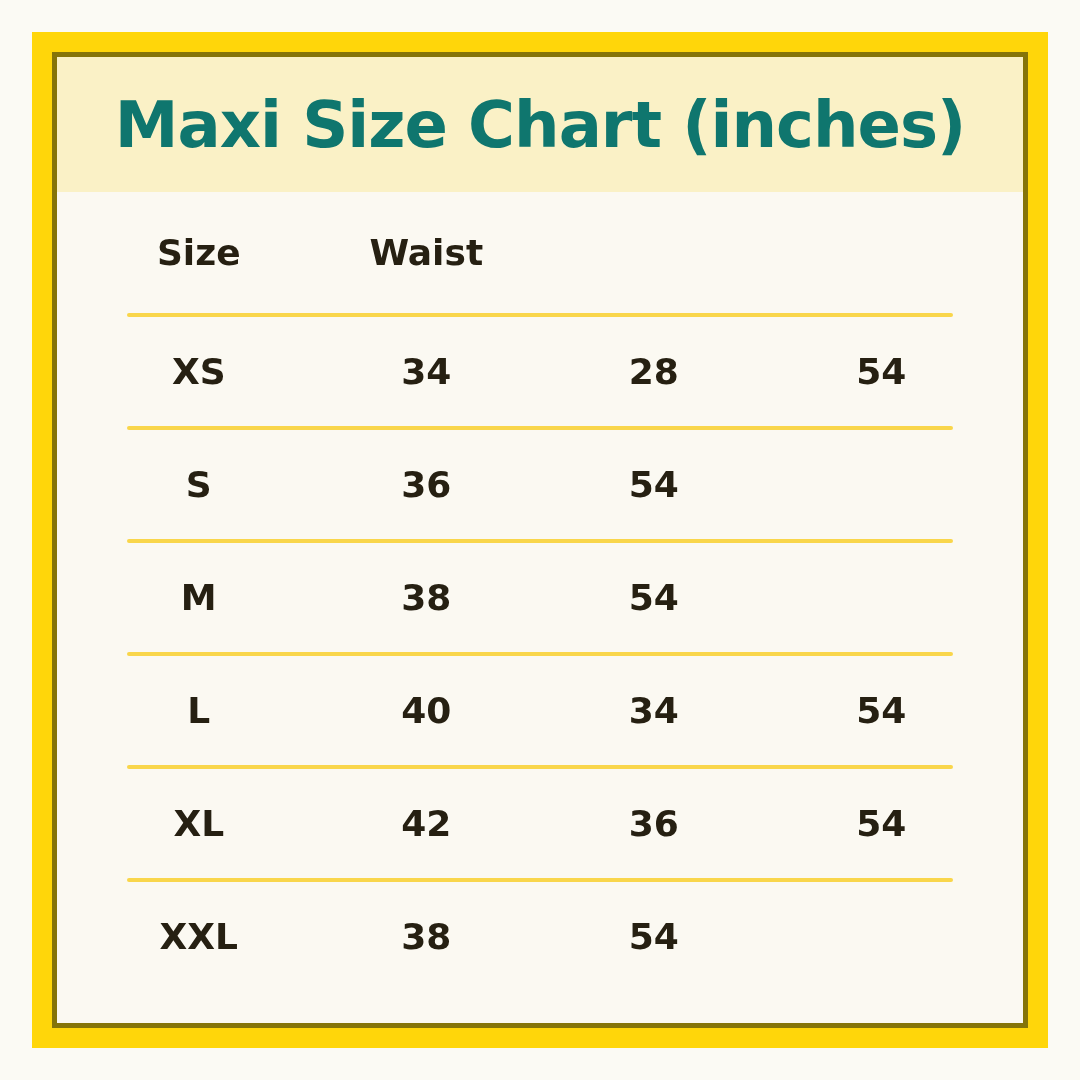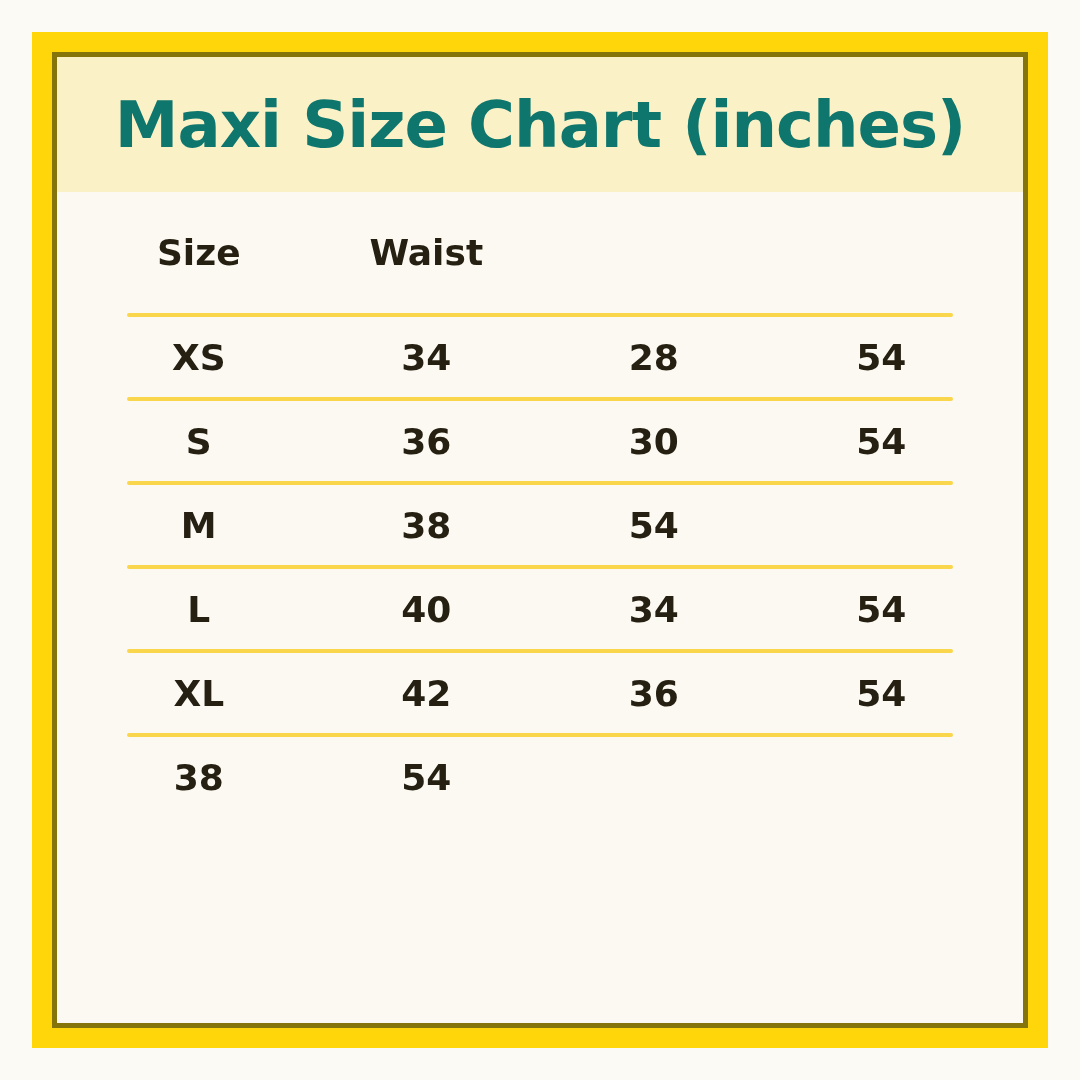--- a/index.html
+++ b/index.html
@@ -53,21 +53,21 @@
     flex-direction: column;
   }
   .row {
     display: grid;
     grid-template-columns: repeat(4, 1fr);
     align-items: center;
     text-align: center;
     flex-shrink: 0;
   }
   .header-row { height: 121px; }
-  .data-row   { height: 80px; }
+  .data-row   { height: 109px; }
   .cell {
     font-size: 36px;
     font-weight: 700;
     color: #262012;
   }
   .sep {
     flex-shrink: 0;
     height: 4px;
     margin: 0 42px;
     background: #F9D64B;
@@ -99,21 +99,20 @@
           <span class="cell">34</span>
           <span class="cell">28</span>
           <span class="cell">54</span>
         </div>
 
         <div class="sep"></div>
 
         <div class="row data-row">
           <span class="cell">S</span>
           <span class="cell">36</span>
-          <span class="cell">30</span>
           <span class="cell">54</span>
         </div>
 
         <div class="sep"></div>
 
         <div class="row data-row">
           <span class="cell">M</span>
           <span class="cell">38</span>
           <span class="cell">54</span>
         </div>
@@ -132,20 +131,21 @@
         <div class="row data-row">
           <span class="cell">XL</span>
           <span class="cell">42</span>
           <span class="cell">36</span>
           <span class="cell">54</span>
         </div>
 
         <div class="sep"></div>
 
         <div class="row data-row">
+          <span class="cell">XXL</span>
           <span class="cell">38</span>
           <span class="cell">54</span>
         </div>
 
       </div>
     </div>
   </div>
 </div>
 
 </body></html>

